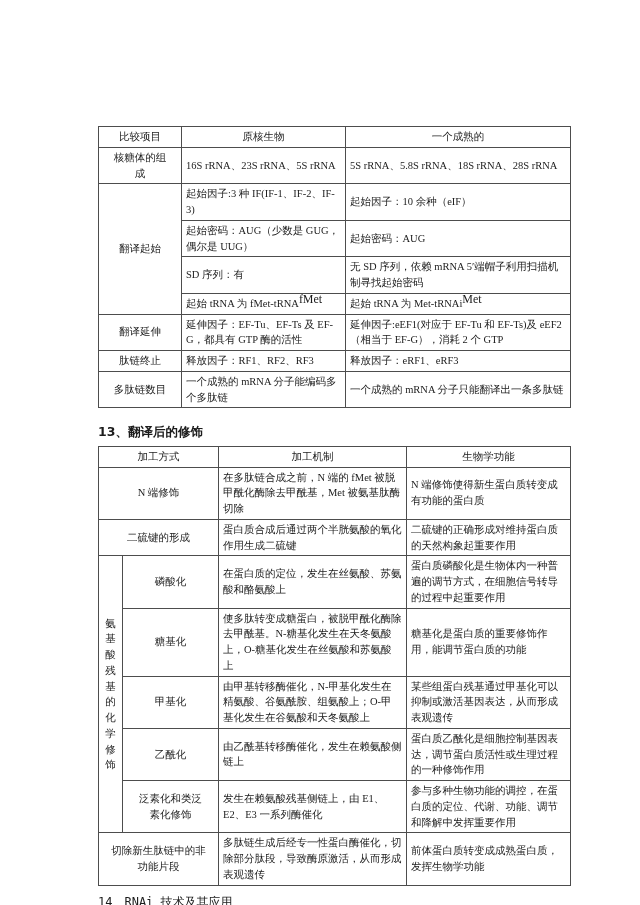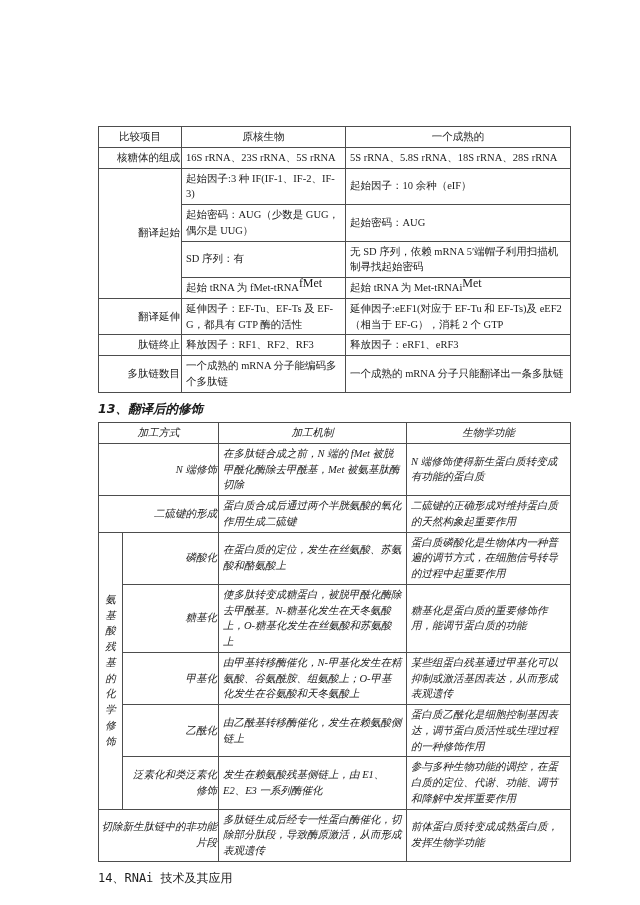--- a/index.html
+++ b/index.html
@@ -26,25 +26,25 @@
   th, td {
     border: 1px solid #4d4d4d;
     font-size: 10.5px;
     font-weight: normal;
     padding: 2px 4px;
     line-height: 1.5;
     vertical-align: middle;
     word-break: break-word;
   }
   th { text-align: center; padding: 2px 9px; }
-  td.label { text-align: right; padding: 2px 1px; }
+  td.label { text-align: center; padding: 2px 11px; }
   td.body { text-align: left; }
   td.vert { padding: 1px 2px; text-align: center; }
   sup { font-size: 12px; line-height: 0; }
-  .sec13 { margin-top: 7px; font-style: italic; }
+  .sec13 { margin-top: 15px; }
   .sec14 {
     margin-top: 7px;
     font-family: "DejaVu Sans Mono", "Liberation Sans", sans-serif;
     font-size: 12px;
     line-height: 1.55;
   }
   .sec14 .line { white-space: nowrap; }
 </style>
 </head>
 <body>

